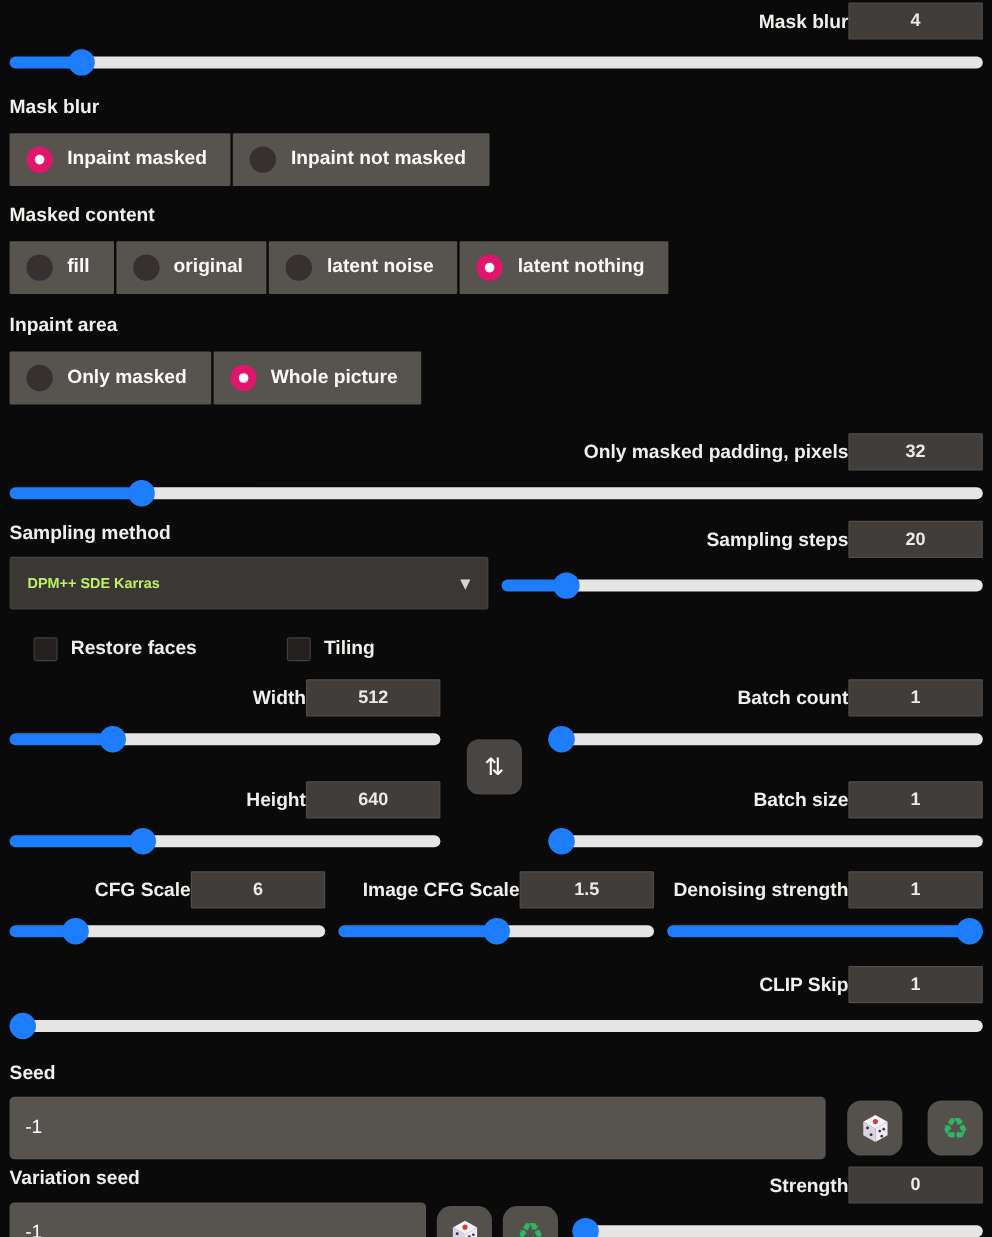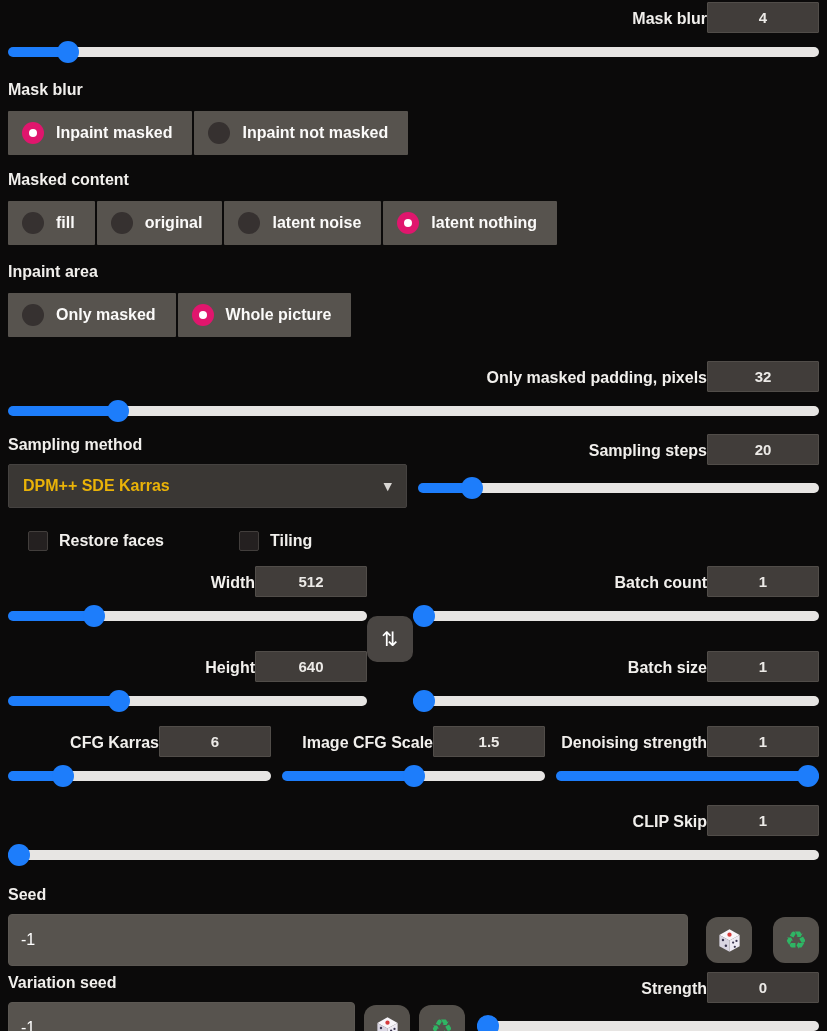--- a/index.html
+++ b/index.html
@@ -52,27 +52,27 @@
   
   .chk-row { display:flex; column-gap:55px; align-items:center; }
   .chk { display:flex; align-items:center; gap:11px; cursor:pointer;padding-left:20px; }
   .chkbox { width:20px; height:20px; background:#242020; border:1px solid #423e3c; border-radius:2px; }
 
   
   .dropdown {
     margin-top:8px; height:44px; background:#3a3734; border:1px solid #454240; border-radius:2px;
     display:flex; align-items:center; justify-content:space-between; padding:0 14px; cursor:pointer;
   }
-  .dropdown .dval { font-size:16px; font-weight:600; color:#eab308; }
+  .dropdown .dval { font-size:12px; font-weight:600; color:#bef264; }
   .caret { font-size:11px; color:#d8d6d3; font-family:"DejaVu Sans", sans-serif; }
 
   
   .row2 { display:grid; grid-template-columns:399px 1fr; column-gap:12px; align-items:start; }
   .row3 { display:grid; grid-template-columns:repeat(3,1fr); column-gap:11px; }
-  .dims { display:grid; grid-template-columns:359px 46px 1fr; }
+  .dims { display:grid; grid-template-columns:359px 46px 1fr; column-gap:22px; }
   .col { display:flex; flex-direction:column; gap:24px; }
   .field .slider { margin-top:8px; }
 
   .swapbtn {
     width:46px; height:46px; background:#494542; border:none; border-radius:10px;
     color:#fff; font-size:20px; display:flex; align-items:center; justify-content:center;
     align-self:center; cursor:pointer; font-family:"DejaVu Sans", sans-serif;
   }
 
   
@@ -228,21 +228,21 @@
           <span class="valbox">1</span>
         </div>
         <div class="slider" style="--fill: 1.5%;"></div>
       </div>
     </div>
   </div>
 
   <div class="row3 mt14">
     <div class="field">
       <div class="hdr">
-        <span class="lbl" style="margin-top:6px">CFG Karras</span>
+        <span class="lbl" style="margin-top:6px">CFG Scale</span>
         <span class="valbox">6</span>
       </div>
       <div class="slider" style="--fill: 21%;"></div>
     </div>
     <div class="field">
       <div class="hdr">
         <span class="lbl" style="margin-top:6px">Image CFG Scale</span>
         <span class="valbox">1.5</span>
       </div>
       <div class="slider" style="--fill: 50%;"></div>

